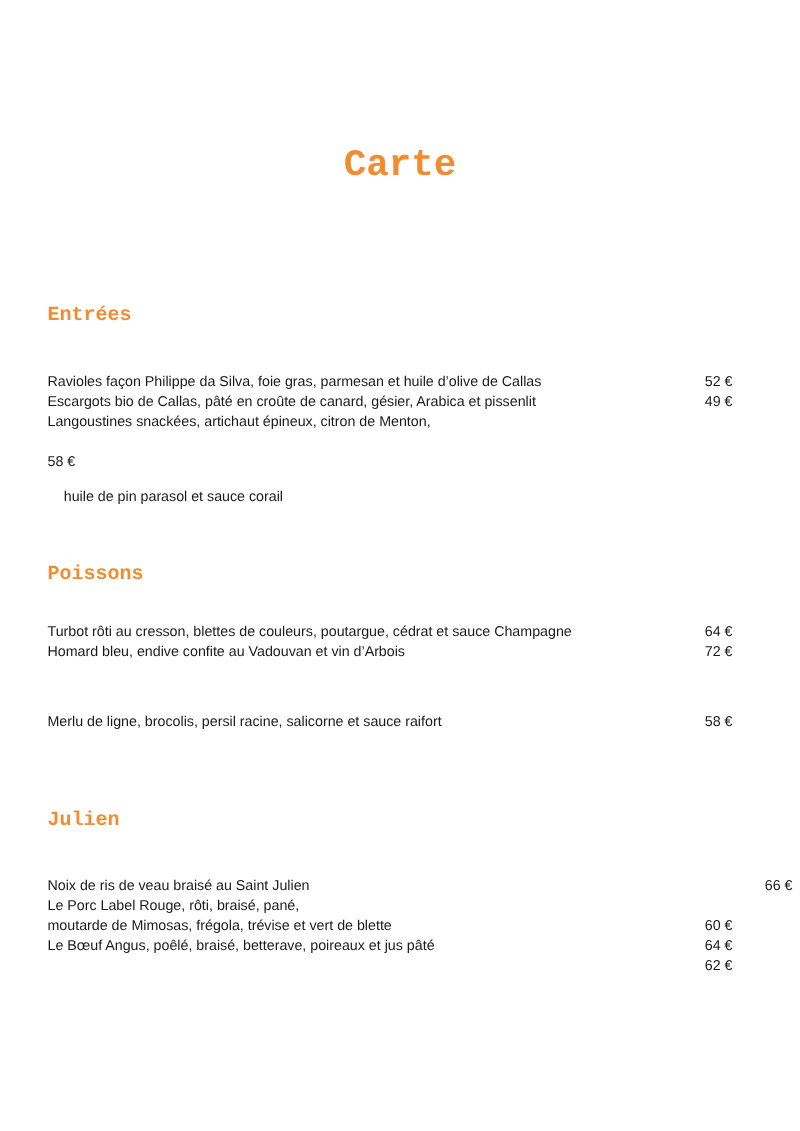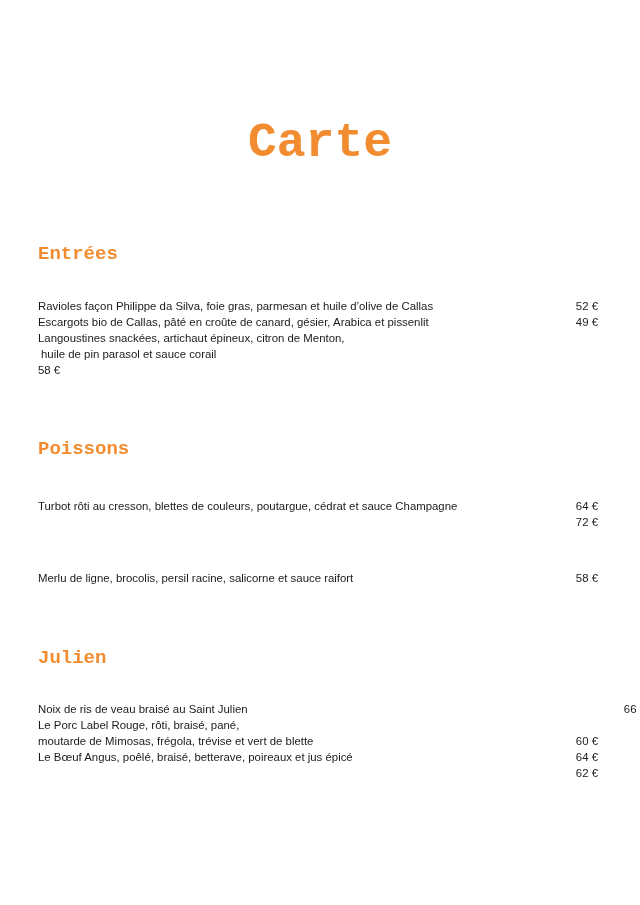--- a/index.html
+++ b/index.html
@@ -1,76 +1,77 @@
 <!DOCTYPE html>
 <html><head>
 <meta charset="utf-8">
 <style>
   html, body { margin:0; padding:0; background:#ffffff; }
   body { width:640px; height:905px; position:relative; overflow:hidden;
          font-family:"Liberation Sans", sans-serif; color:#1a1a1a; }
   .title { position:absolute; left:0; width:640px; top:116px; text-align:center;
            font-family:"Liberation Mono", monospace; font-weight:bold;
-           font-size:48px; color:#f28c30; letter-spacing:0px; }
+           font-size:30px; color:#f28c30; letter-spacing:0px; }
   .section-title { position:absolute; left:38px;
            font-family:"Liberation Mono", monospace; font-weight:bold;
-           font-size:19px; color:#f28c30; }
+           font-size:16px; color:#f28c30; }
   .line { position:absolute; left:38px; width:560px; height:16px;
           font-size:11.4px; line-height:16px; white-space:nowrap; }
   .line .txt { position:absolute; left:0; }
-  .line .price { position:absolute; right:0; }
+  .line .price { position:absolute; right:12px; }
 </style>
 </head>
 <body>
 
 <div class="title">Carte</div>
 
 <div class="section-title" style="top:243px;">Entrées</div>
 <div class="line" style="top:298px;">
   <span class="txt">Ravioles façon Philippe da Silva, foie gras, parmesan et huile d’olive de Callas</span>
   <span class="price">52 €</span>
 </div>
 <div class="line" style="top:314px;">
   <span class="txt">Escargots bio de Callas, pâté en croûte de canard, gésier, Arabica et pissenlit</span>
   <span class="price">49 €</span>
 </div>
 <div class="line" style="top:330px;">
   <span class="txt">Langoustines snackées, artichaut épineux, citron de Menton,</span>
 </div>
 <div class="line" style="top:346px;">
-  <span class="txt" style="left:3px;"> huile de pin parasol et sauce corail</span>
+  <span class="txt" style="left:13px;margin-top:44px;"> huile de pin parasol et sauce corail</span>
 </div>
 <div class="line" style="top:362px;">
   <span class="txt">58 €</span>
 </div>
 
-<div class="section-title" style="top:438px;">Poissons</div>
+<div class="section-title" style="top:450px;">Poissons</div>
 <div class="line" style="top:498px;">
   <span class="txt">Turbot rôti au cresson, blettes de couleurs, poutargue, cédrat et sauce Champagne</span>
   <span class="price">64 €</span>
 </div>
 <div class="line" style="top:514px;">
+  <span class="txt">Homard bleu, endive confite au Vadouvan et vin d’Arbois</span>
   <span class="price">72 €</span>
 </div>
 <div class="line" style="top:530px;margin-top:40px;">
   <span class="txt">Merlu de ligne, brocolis, persil racine, salicorne et sauce raifort</span>
   <span class="price">58 €</span>
 </div>
 
 <div class="section-title" style="top:647px;">Julien</div>
 <div class="line" style="top:701px;padding-left:48px;">
   <span class="txt">Noix de ris de veau braisé au Saint Julien</span>
   <span class="price">66 €</span>
 </div>
 <div class="line" style="top:717px;">
   <span class="txt">Le Porc Label Rouge, rôti, braisé, pané,</span>
 </div>
 <div class="line" style="top:733px;">
   <span class="txt">moutarde de Mimosas, frégola, trévise et vert de blette</span>
   <span class="price">60 €</span>
 </div>
 <div class="line" style="top:749px;">
-  <span class="txt">Le Bœuf Angus, poêlé, braisé, betterave, poireaux et jus épicé</span>
+  <span class="txt">Le Bœuf Angus, poêlé, braisé, betterave, poireaux et jus pâté</span>
   <span class="price">64 €</span>
 </div>
 <div class="line" style="top:765px;">
   <span class="price">62 €</span>
 </div>
 
 </body></html>

